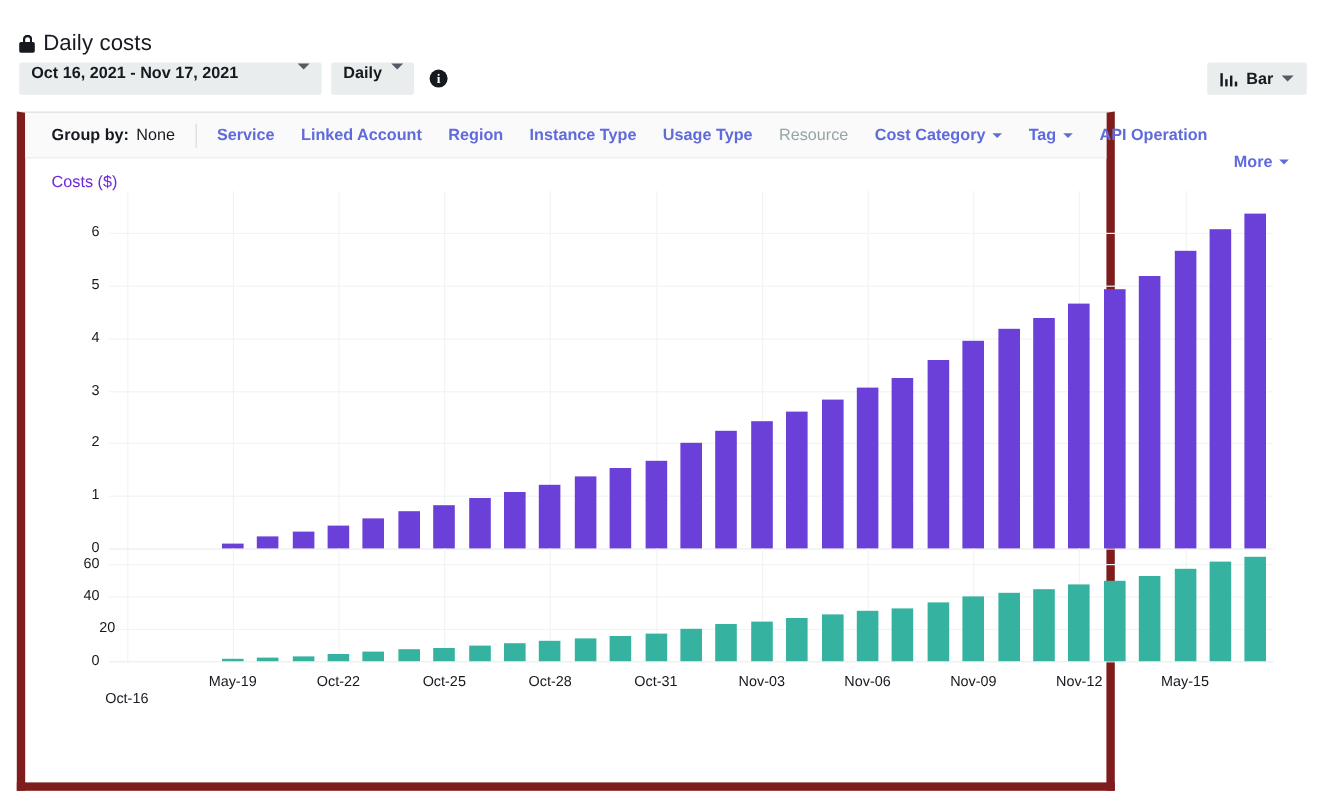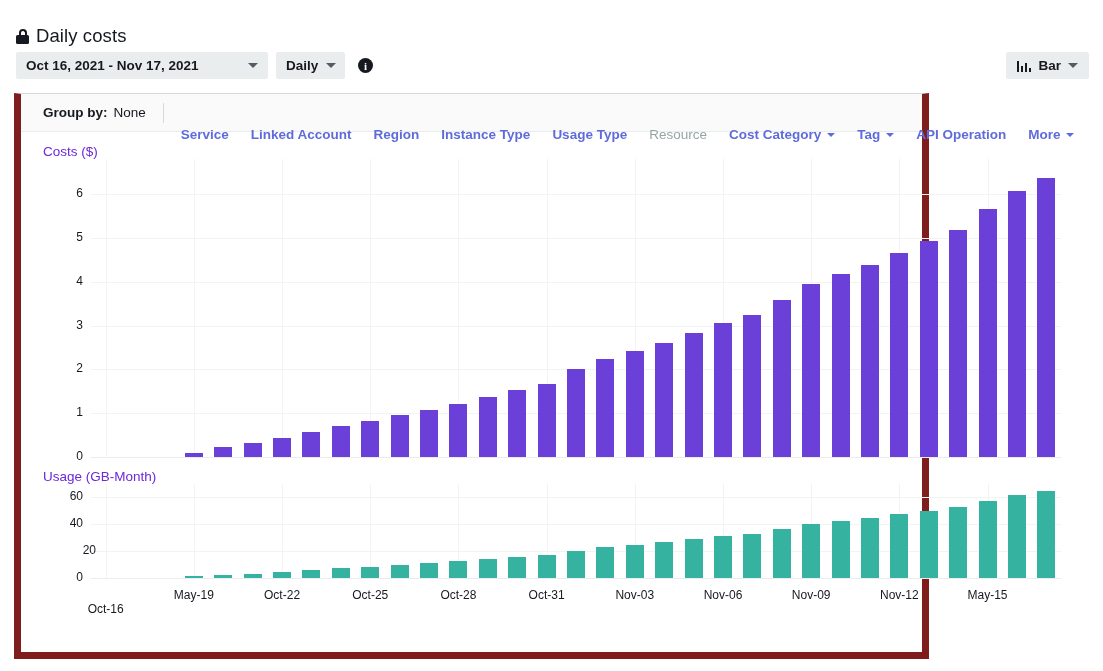--- a/index.html
+++ b/index.html
@@ -25,21 +25,21 @@
   }
   .lock-icon .body {
     position:absolute; left:0; bottom:0; width:13px; height:9px;
     background:#16191f; border-radius:1.5px;
   }
   .page-title { font-size: 18.5px; color:#16191f; font-weight:400; letter-spacing:0.1px; }
 
   .controls-row { position:absolute; left:16px; top:52px; display:flex; align-items:center; gap:8px; }
   .dropdown {
     background:#eaeded; border:1px solid #eaeded; border-radius:2px;
-    height:27px; display:flex; align-items:center; justify-content:space-between;
+    height:27px; display:flex; justify-content:space-between;
     color:#16191f; font-size:13.5px; font-weight:bold; padding:0 9px; cursor:pointer;
   }
   .dropdown.date { width:252px; }
   .dropdown.gran { width:69px; gap:8px; }
   .caret {
     width:0; height:0; border-left:5px solid transparent; border-right:5px solid transparent;
     border-top:5.5px solid #545b64; flex:none;
   }
   .info-icon {
     width:15px; height:15px; border-radius:50%; background:#16191f; color:#fff;
@@ -128,21 +128,21 @@
       </span>
     <span class="label">Bar</span>
     <span class="caret"></span>
   </div>
 
   <div class="panel">
     <div class="groupby-bar" id="groupby-bar">
       <span class="gb-label">Group by:</span>
       <span class="gb-value">None</span>
       <span class="gb-sep"></span>
-      <span id="gb-links" style="display:flex;align-items:flex-end;flex:1;">
+      <span id="gb-links" style="display:flex;align-items:center;flex:1;">
           <span class="gb-link">
             <span>Service</span>
           </span>
           <span class="gb-link">
             <span>Linked Account</span>
           </span>
           <span class="gb-link">
             <span>Region</span>
           </span>
           <span class="gb-link">
@@ -227,21 +227,20 @@
           <div class="bar" style="left: 869.333px; width: 18px; height: 203.779px; bottom: 0px; background: rgb(107, 64, 216);"></div>
           <div class="bar" style="left: 898.727px; width: 18px; height: 215.612px; bottom: 0px; background: rgb(107, 64, 216);"></div>
           <div class="bar" style="left: 928.121px; width: 18px; height: 227.444px; bottom: 0px; background: rgb(107, 64, 216);"></div>
           <div class="bar" style="left: 957.515px; width: 18px; height: 247.603px; bottom: 0px; background: rgb(107, 64, 216);"></div>
           <div class="bar" style="left: 986.909px; width: 18px; height: 266.447px; bottom: 0px; background: rgb(107, 64, 216);"></div>
           <div class="bar" style="left: 1016.3px; width: 18px; height: 279.156px; bottom: 0px; background: rgb(107, 64, 216);"></div>
         </div>
     </div>
 
     <div class="chart-block">
-      <div class="chart-heading">Usage (GB-Month)</div>
       <div class="plot" id="plot-usage" style="width: 1073px; height: 94px;">
           <div class="gridline-h" style="left: 70px; top: 94px; width: 970px; background: rgb(234, 237, 237);"></div>
           <div class="ytick" style="left: 28px; top: 86px;">0</div>
           <div class="gridline-h" style="left: 70px; top: 67.1429px; width: 970px;"></div>
           <div class="ytick" style="left: 41px; top: 59.1429px;">20</div>
           <div class="gridline-h" style="left: 70px; top: 40.2857px; width: 970px;"></div>
           <div class="ytick" style="left: 28px; top: 32.2857px;">40</div>
           <div class="gridline-h" style="left: 70px; top: 13.4286px; width: 970px;"></div>
           <div class="ytick" style="left: 28px; top: 5.42857px;">60</div>
           <div class="gridline-v" style="left: 84.697px; top: 0px; height: 94px;"></div>

